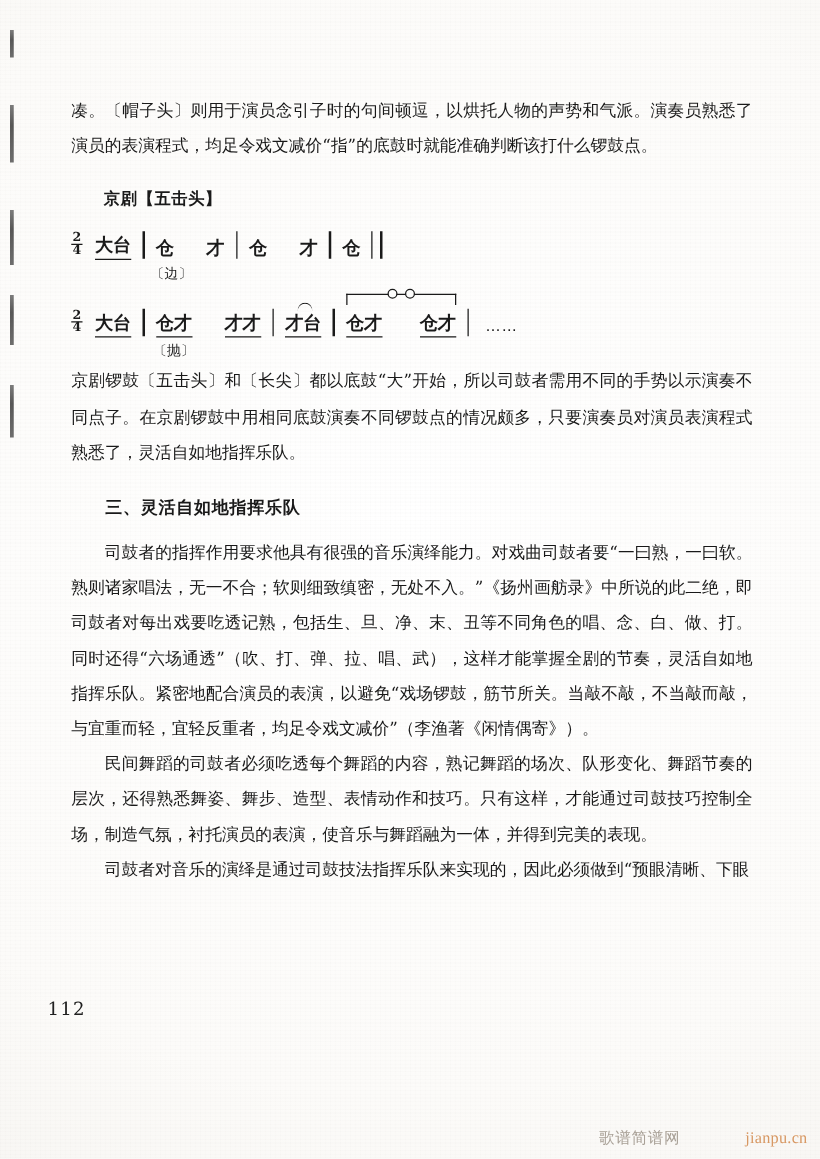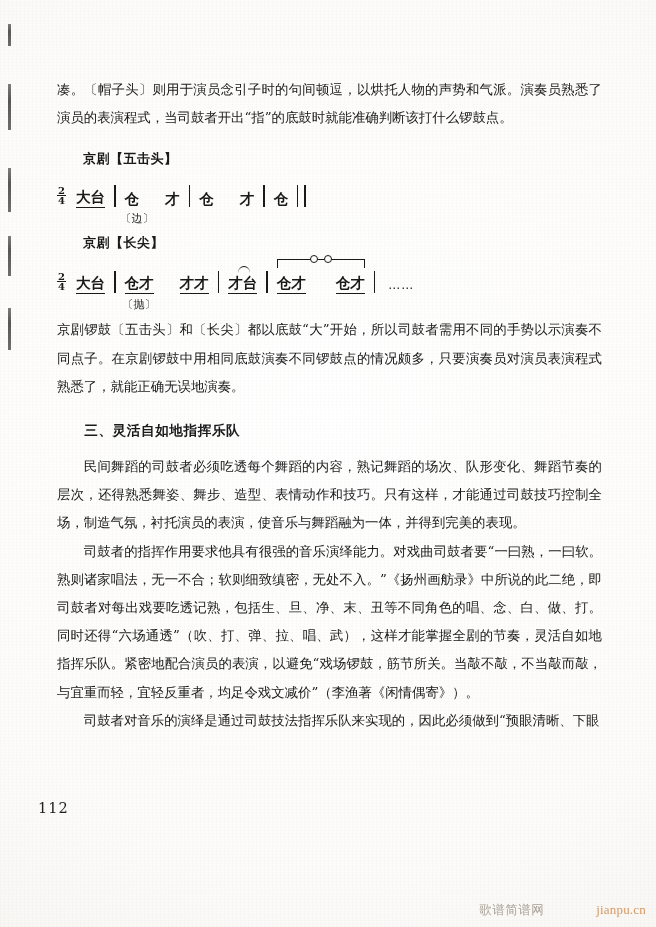--- a/index.html
+++ b/index.html
@@ -228,21 +228,21 @@
   <div id="grain"></div>
 
   <div class="edge-mark" style="top:24px;height:22px;"></div>
   <div class="edge-mark" style="top:84px;height:46px;"></div>
   <div class="edge-mark" style="top:168px;height:44px;"></div>
   <div class="edge-mark" style="top:236px;height:40px;"></div>
   <div class="edge-mark" style="top:308px;height:42px;"></div>
 
   <div id="col">
 
-    <p class="tight">凑。〔帽子头〕则用于演员念引子时的句间顿逗，以烘托人物的声势和气派。演奏员熟悉了演员的表演程式，当司鼓者开出“指”的底鼓时就能准确判断该打什么锣鼓点。</p>
+    <p class="tight">凑。〔帽子头〕则用于演员念引子时的句间顿逗，以烘托人物的声势和气派。演奏员熟悉了演员的表演程式，均足令戏文减价“指”的底鼓时就能准确判断该打什么锣鼓点。</p>
 
 
     <div class="gap-md"></div>
 
     <div class="notation">
       <div class="notation-title">京剧【五击头】</div>
       <div class="stave">
         <span class="timesig">
           <span class="num">2</span>
           <span class="den">4</span>
@@ -275,21 +275,20 @@
           <span class="nt">仓</span>
         </span>
 
         <span class="bar dbl"></span>
       </div>
     </div>
 
     <div class="gap-md" style="height:26px;"></div>
 
     <div class="notation">
-      <div class="notation-title">京剧【长尖】</div>
       <div class="stave" style="height:36px;">
         <span class="timesig">
           <span class="num">2</span>
           <span class="den">4</span>
         </span>
 
         <span class="grp">
           <span class="nt beam1">大台</span>
         </span>
 
@@ -322,27 +321,27 @@
         </span>
 
         <span class="bar"></span>
 
         <span class="dots">……</span>
       </div>
     </div>
 
     <div class="gap-md" style="height:22px;"></div>
 
-    <p class="tight">京剧锣鼓〔五击头〕和〔长尖〕都以底鼓“大”开始，所以司鼓者需用不同的手势以示演奏不同点子。在京剧锣鼓中用相同底鼓演奏不同锣鼓点的情况颇多，只要演奏员对演员表演程式熟悉了，就能正确无误地演奏。</p>
+    <p class="tight">京剧锣鼓〔五击头〕和〔长尖〕都以底鼓“大”开始，所以司鼓者需用不同的手势以示演奏不同点子。在京剧锣鼓中用相同底鼓演奏不同锣鼓点的情况颇多，只要演奏员对演员表演程式熟悉了，灵活自如地指挥乐队。</p>
 
     <h3 class="section-head">三、灵活自如地指挥乐队</h3>
 
+    <p class="indent tight">司鼓者的指挥作用要求他具有很强的音乐演绎能力。对戏曲司鼓者要“一曰熟，一曰软。熟则诸家唱法，无一不合；软则细致缜密，无处不入。”《扬州画舫录》中所说的此二绝，即司鼓者对每出戏要吃透记熟，包括生、旦、净、末、丑等不同角色的唱、念、白、做、打。同时还得“六场通透”（吹、打、弹、拉、唱、武），这样才能掌握全剧的节奏，灵活自如地指挥乐队。紧密地配合演员的表演，以避免“戏场锣鼓，筋节所关。当敲不敲，不当敲而敲，与宜重而轻，宜轻反重者，均足令戏文减价”（李渔著《闲情偶寄》）。</p>
+
     <p class="indent tight">民间舞蹈的司鼓者必须吃透每个舞蹈的内容，熟记舞蹈的场次、队形变化、舞蹈节奏的层次，还得熟悉舞姿、舞步、造型、表情动作和技巧。只有这样，才能通过司鼓技巧控制全场，制造气氛，衬托演员的表演，使音乐与舞蹈融为一体，并得到完美的表现。</p>
-
-    <p class="indent tight">司鼓者的指挥作用要求他具有很强的音乐演绎能力。对戏曲司鼓者要“一曰熟，一曰软。熟则诸家唱法，无一不合；软则细致缜密，无处不入。”《扬州画舫录》中所说的此二绝，即司鼓者对每出戏要吃透记熟，包括生、旦、净、末、丑等不同角色的唱、念、白、做、打。同时还得“六场通透”（吹、打、弹、拉、唱、武），这样才能掌握全剧的节奏，灵活自如地指挥乐队。紧密地配合演员的表演，以避免“戏场锣鼓，筋节所关。当敲不敲，不当敲而敲，与宜重而轻，宜轻反重者，均足令戏文减价”（李渔著《闲情偶寄》）。</p>
 
 
     <p class="indent tight">司鼓者对音乐的演绎是通过司鼓技法指挥乐队来实现的，因此必须做到“预眼清晰、下眼</p>
 
   </div>
 
   <div id="folio">112</div>
 
   <div id="watermark">
     <span class="wm-cn">歌谱简谱网</span>

